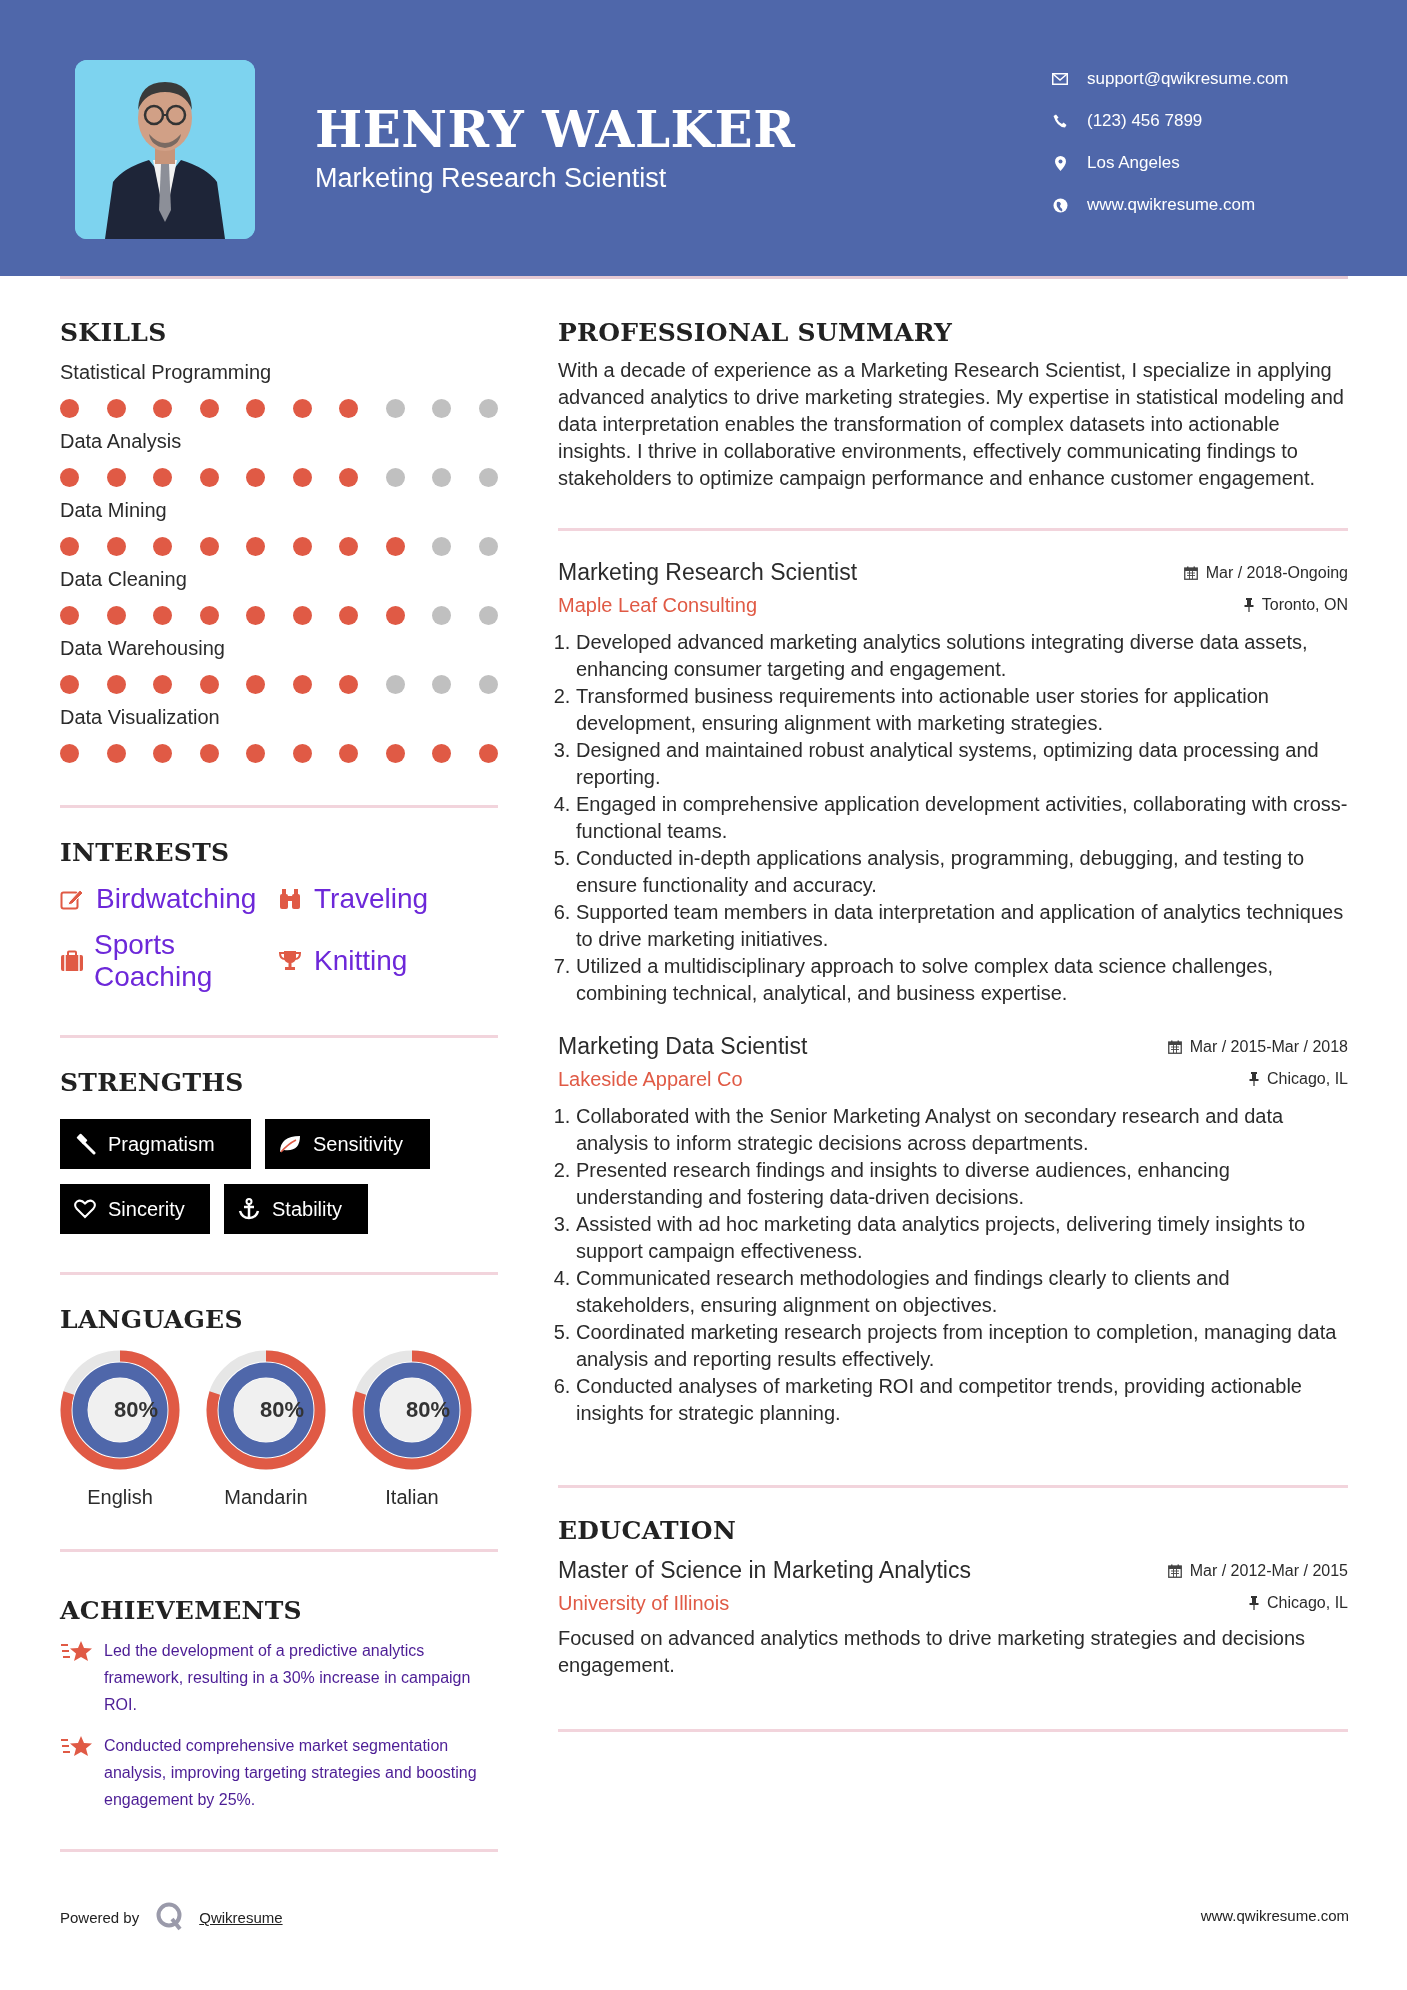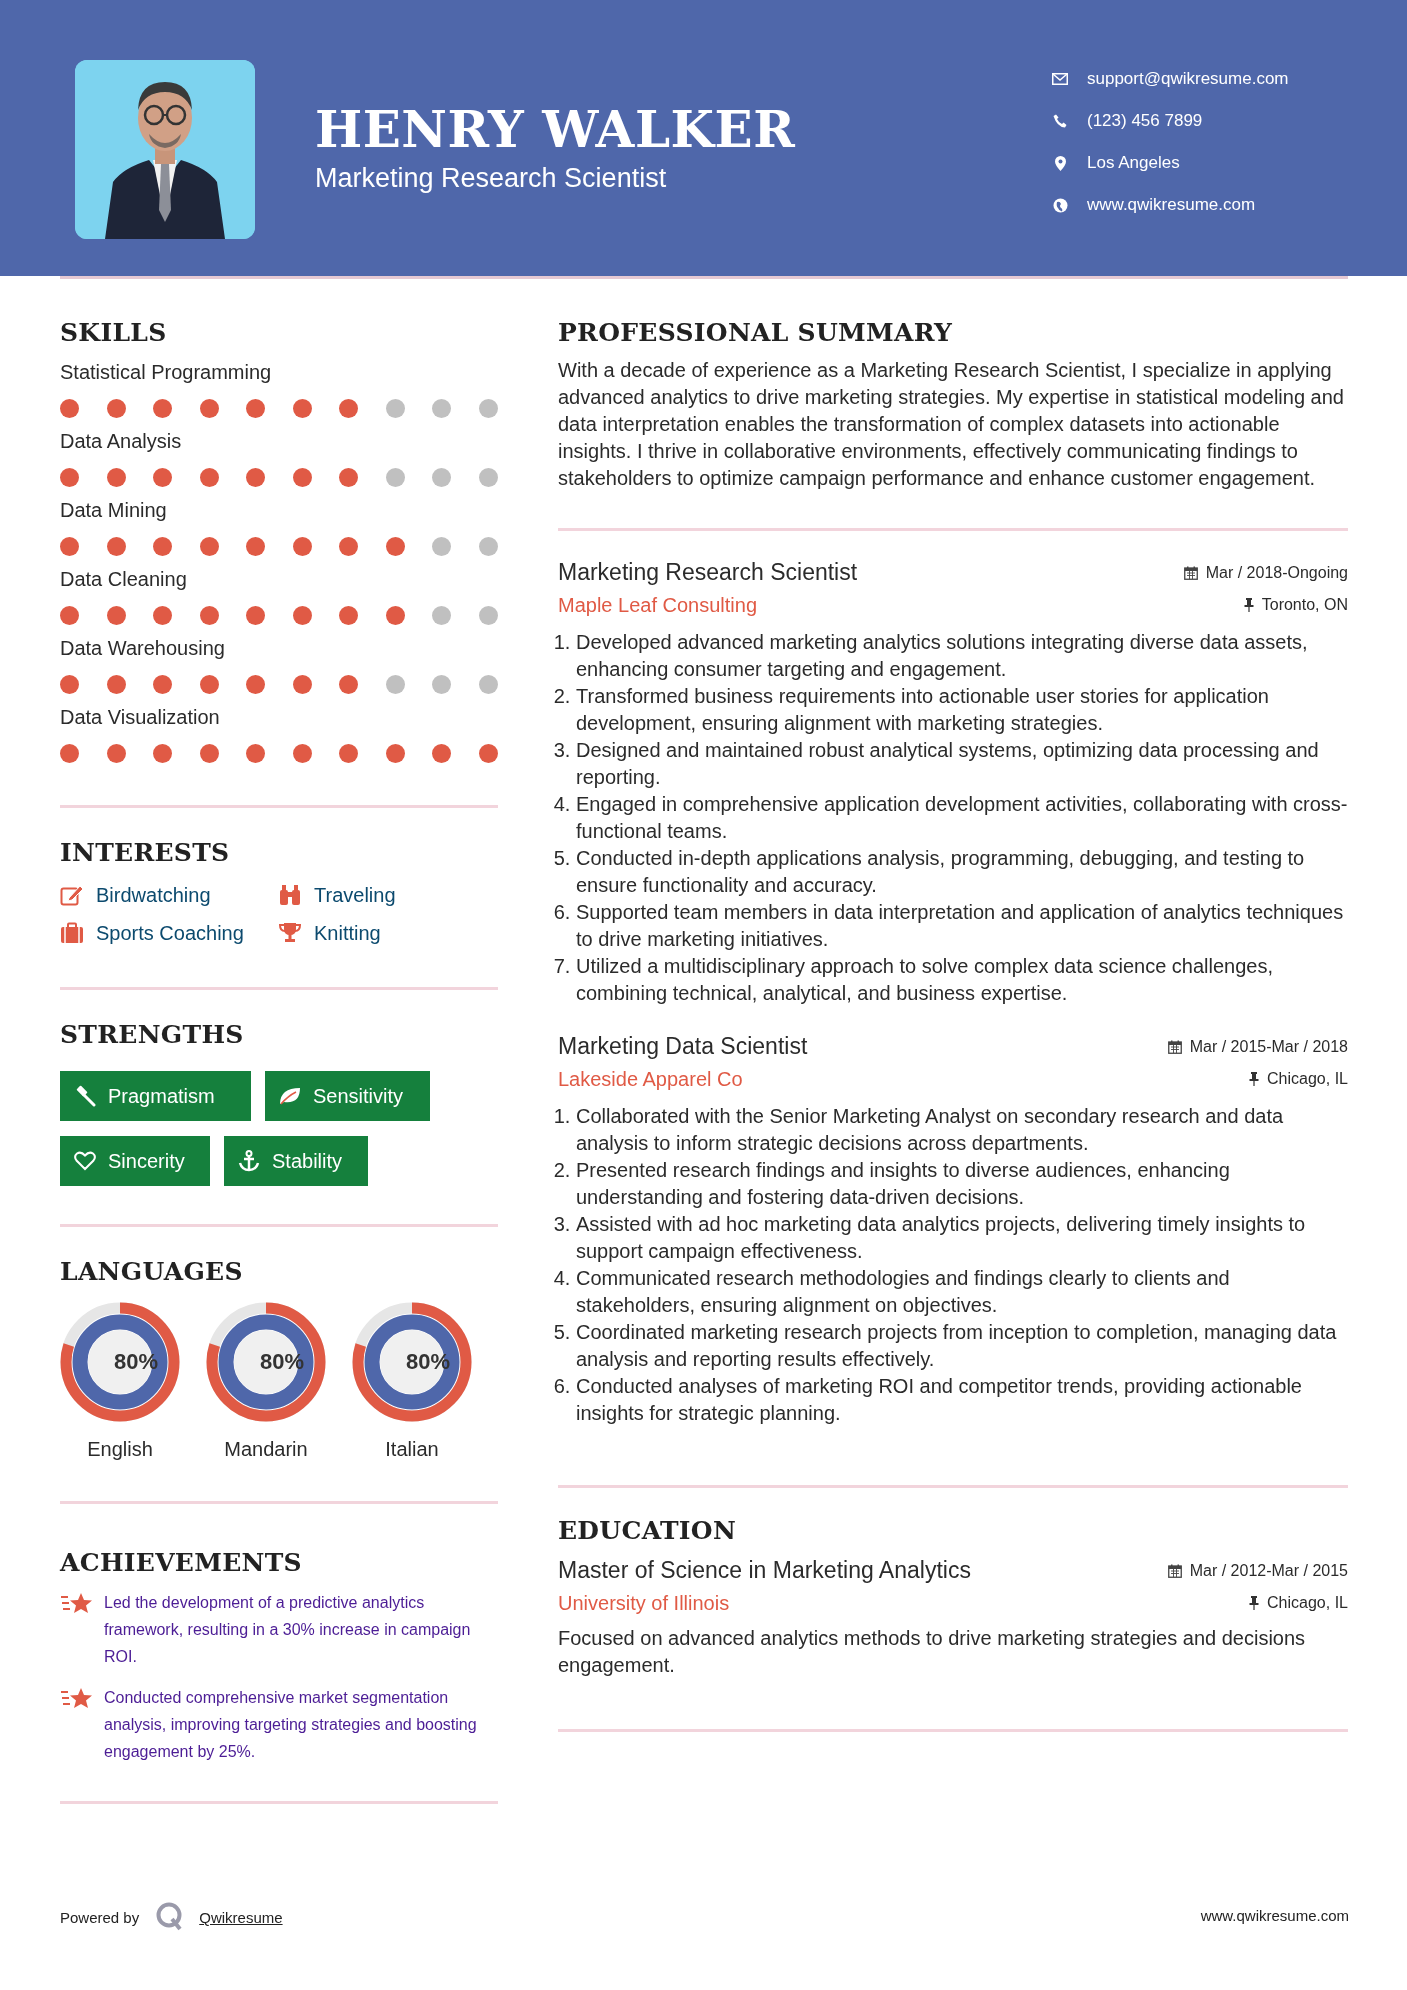--- a/index.html
+++ b/index.html
@@ -19,25 +19,25 @@
   
   .left { position: absolute; left: 60px; top: 318px; width: 438px; }
   .sec-h { font-family: "DejaVu Serif", "Liberation Serif", serif; font-weight: bold; font-size: 25px; color: #222; letter-spacing: 0.3px; }
   .skill-name { font-size: 20px; color: #2b2b2b; margin-top: 12px; height: 26px; }
   .dots { display: flex; justify-content: space-between; width: 438px; margin-top: 12px; }
   .dot { width: 19px; height: 19px; border-radius: 50%; background: #c0c0c0; }
   .dot.on { background: #e05a45; }
   .divider { height: 3px; background: #f2d4dc; width: 438px; }
 
   .interests { display: grid; grid-template-columns: 218px 220px; row-gap: 14px; margin-top: 16px; }
-  .interest { display: flex; align-items: center; font-size: 20px; color: #0c4a6e; }
+  .interest { display: flex; align-items: center; font-size: 28px; color: #6d28d9; }
   .interest .ic { width: 26px; height: 24px; margin-right: 10px; display: flex; align-items: center; }
 
   .strengths { display: flex; flex-wrap: wrap; gap: 15px 14px; margin-top: 22px; }
-  .tag { background: #15803d; color: #ffffff; font-size: 20px; height: 50px; padding: 0 14px 0 12px; display: flex; align-items: center; }
+  .tag { background: #000000; color: #ffffff; font-size: 20px; height: 50px; padding: 0 14px 0 12px; display: flex; align-items: center; }
   .tag .ic { width: 26px; height: 24px; margin-right: 10px; display: flex; align-items: center; justify-content: center; }
 
   .langs { display: flex; gap: 26px; margin-top: 16px; }
   .lang { width: 120px; display: flex; flex-direction: column; align-items: center; }
   .donut { width: 120px; height: 120px; position: relative; }
   .donut .pct { position: absolute; left: 16px; top: 0; width: 120px; height: 120px; display: flex; align-items: center; justify-content: center; font-weight: bold; font-size: 22px; color: #333; }
   .lang-name { font-size: 20px; margin-top: 16px; color: #2b2b2b; }
 
   .ach { display: flex; margin-top: 14px; }
   .ach .ic { width: 34px; flex-shrink: 0; padding-top: 2px; margin-right: 10px; }

